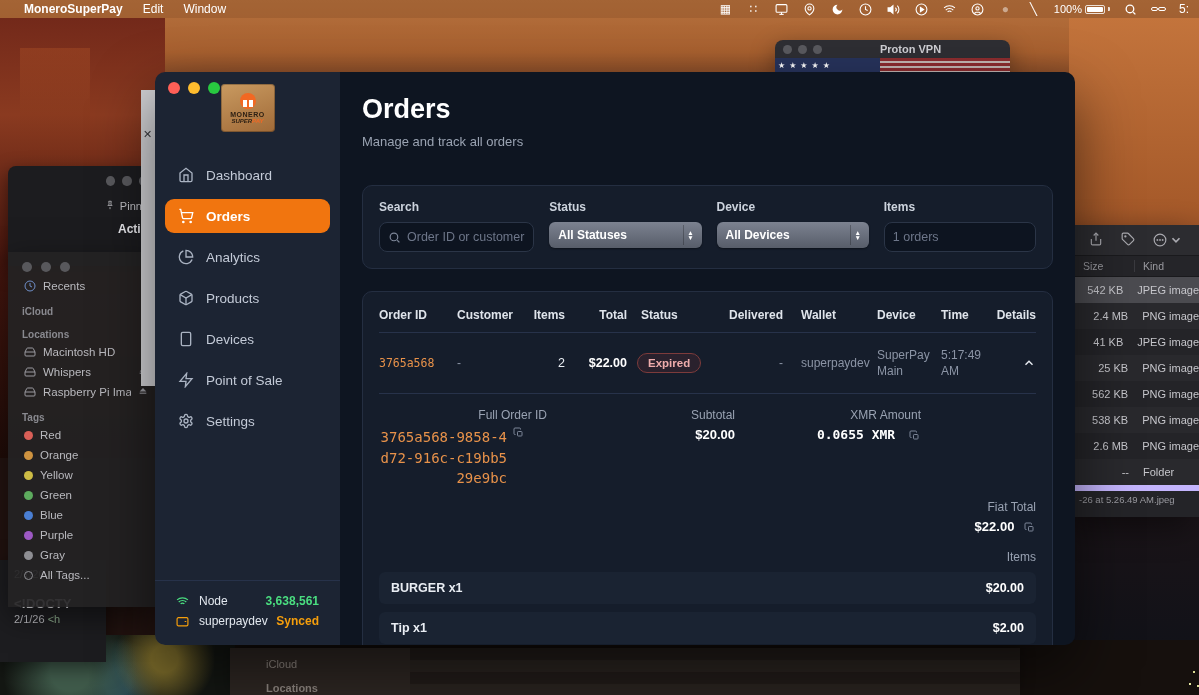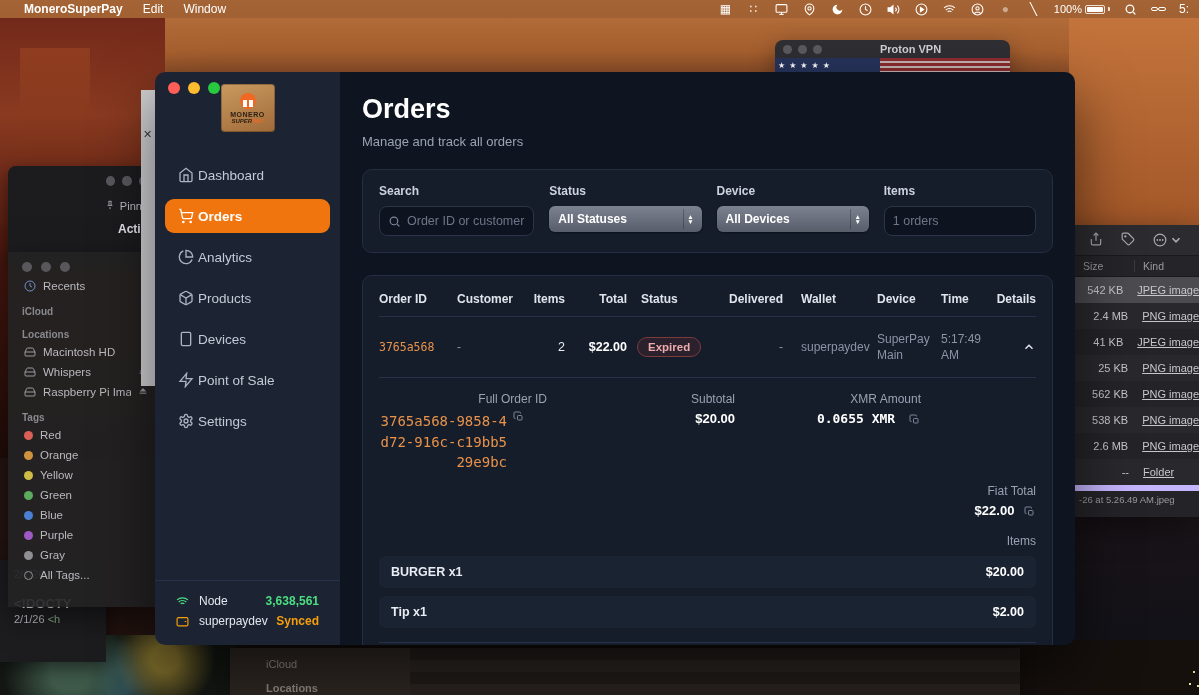--- a/index.html
+++ b/index.html
@@ -79,21 +79,21 @@
   #finder-right { left:1075px; top:225px; width:124px; height:292px; background:#242428;
     box-shadow:-8px 10px 30px rgba(0,0,0,.45); color:#cfcfd4; font-size:11px; z-index:4; }
   #fr-toolbar { height:30px; background:#2c2c30; display:flex; align-items:center; gap:18px; padding-left:14px; color:#a9a9af; }
   #fr-toolbar svg { width:14px; height:14px; }
   #fr-head { height:22px; display:flex; align-items:center; border-top:1px solid #1a1a1d; border-bottom:1px solid #1a1a1d;
     color:#9a9aa0; font-size:10.5px; background:#252529; }
   #fr-head .c1 { width:60px; padding-left:8px; border-right:1px solid #3a3a3f; }
   #fr-head .c2 { padding-left:8px; }
   .fr-row { height:26px; display:flex; align-items:center; }
   .fr-row .sz { width:60px; text-align:right; padding-right:6px; color:#c6c6cb; }
-  .fr-row .kd { padding-left:8px; color:#c6c6cb; white-space:nowrap;text-decoration:underline; }
+  .fr-row .kd { padding-left:8px; color:#c6c6cb; white-space:nowrap; }
   .fr-row:nth-child(odd) { background:#242428; }
   .fr-row:nth-child(even) { background:#29292d; }
   .fr-row.sel { background:#4b4b50; }
   #fr-status { height:22px; border-top:6px solid #c4b5fd; display:flex; align-items:center; padding-left:4px;
     color:#9a9aa0; font-size:9.5px; white-space:nowrap; overflow:hidden; }
 
   #clip-win { left:0; top:560px; width:106px; height:102px; background:#1d1d20; color:#bdbdc2;
     box-shadow:0 6px 18px rgba(0,0,0,.5); z-index:3; padding:8px 0 0 14px; font-size:11px; }
   #clip-win .code { color:#8fae8f; }
   #clip-win .big { font-weight:700; font-size:13px; color:#f0f0f4; margin-top:16px; }
@@ -117,39 +117,39 @@
     background:linear-gradient(160deg,#c99a60,#a06a38); display:flex; flex-direction:column; align-items:center;
     justify-content:center; box-shadow:inset 0 0 0 1px rgba(0,0,0,.25); }
   #logo .coin { width:16px; height:16px; border-radius:50%; background:#f26822; position:relative; overflow:hidden; }
   #logo .coin:after { content:""; position:absolute; left:3px; top:7px; width:4px; height:7px; background:#fff;
     box-shadow:6px 0 #fff; }
   #logo .t1 { font-size:7px; font-weight:700; color:#2e2013; letter-spacing:.5px; margin-top:2px; }
   #logo .t2 { font-size:6px; font-weight:700; font-style:italic; color:#2e2013; }
   #logo .t2 b { color:#f26822; }
 
   #nav { margin-top:26px; padding:0 10px; }
-  .nav-item { display:flex; align-items:center; gap:3px; height:34px; padding:0 12px; margin-bottom:7px;
+  .nav-item { display:flex; align-items:center; gap:11px; height:34px; padding:0 12px; margin-bottom:7px;
     border-radius:9px; color:#c3cad7; font-size:13.5px; cursor:default; }
   .nav-item .ic { width:18px; display:inline-flex; justify-content:center; color:#aab3c2; font-size:15px; }
   .nav-item .ic svg { width:16px; height:16px; }
   .nav-item.active { background:#f1750f; color:#fff; font-weight:700; }
   .nav-item.active .ic { color:#fff; }
 
   #side-foot { position:absolute; left:0; right:0; bottom:12px; border-top:1px solid #27324a; padding:10px 21px 2px; }
   .foot-row { display:flex; align-items:center; gap:8px; font-size:12px; color:#e3e8ef; height:20px; }
   .foot-row .ic { width:15px; display:inline-flex; }
   .foot-row .ic svg { width:13px; height:13px; }
   .foot-val { margin-left:auto; font-weight:700; }
 
   #content { flex:1; background:#0e1521; padding:22px 22px 0; overflow:hidden; }
   #pg-title { color:#fff; font-size:27px; font-weight:700; }
   #pg-sub { color:#9aa3b2; font-size:13px; margin-top:9px; }
 
   .card { background:#151d2b; border:1px solid #242e41; border-radius:10px; }
-  #filters { margin-top:20px; padding:14px 16px 16px; display:grid; grid-template-columns:1.02fr 1fr 1fr 1fr; gap:15px; }
+  #filters { margin-top:36px; padding:14px 16px 16px; display:grid; grid-template-columns:1.02fr 1fr 1fr 1fr; gap:15px; }
   .f-label { color:#ccd3dd; font-size:12px; font-weight:600; margin-bottom:8px; }
   .f-input { height:30px; background:#0d1420; border:1px solid #2b3547; border-radius:8px; display:flex;
     align-items:center; padding:0 8px; gap:6px; color:#6d7689; font-size:12.5px; overflow:hidden; }
   .f-input svg { width:13px; height:13px; flex:none; color:#7d8698; }
   .f-input input { background:transparent; border:none; outline:none; color:#aab2c2; font-size:12.5px; width:100%;
     font-family:"Liberation Sans", sans-serif; }
   .f-input input::placeholder { color:#6d7689; }
   .mac-select { height:26px; margin-top:2px; border-radius:6px; background:linear-gradient(180deg,#7c8290,#575d69);
     display:flex; align-items:center; padding:0 4px 0 9px; color:#fff; font-size:12px; font-weight:600;
     box-shadow:0 1px 2px rgba(0,0,0,.4); }

